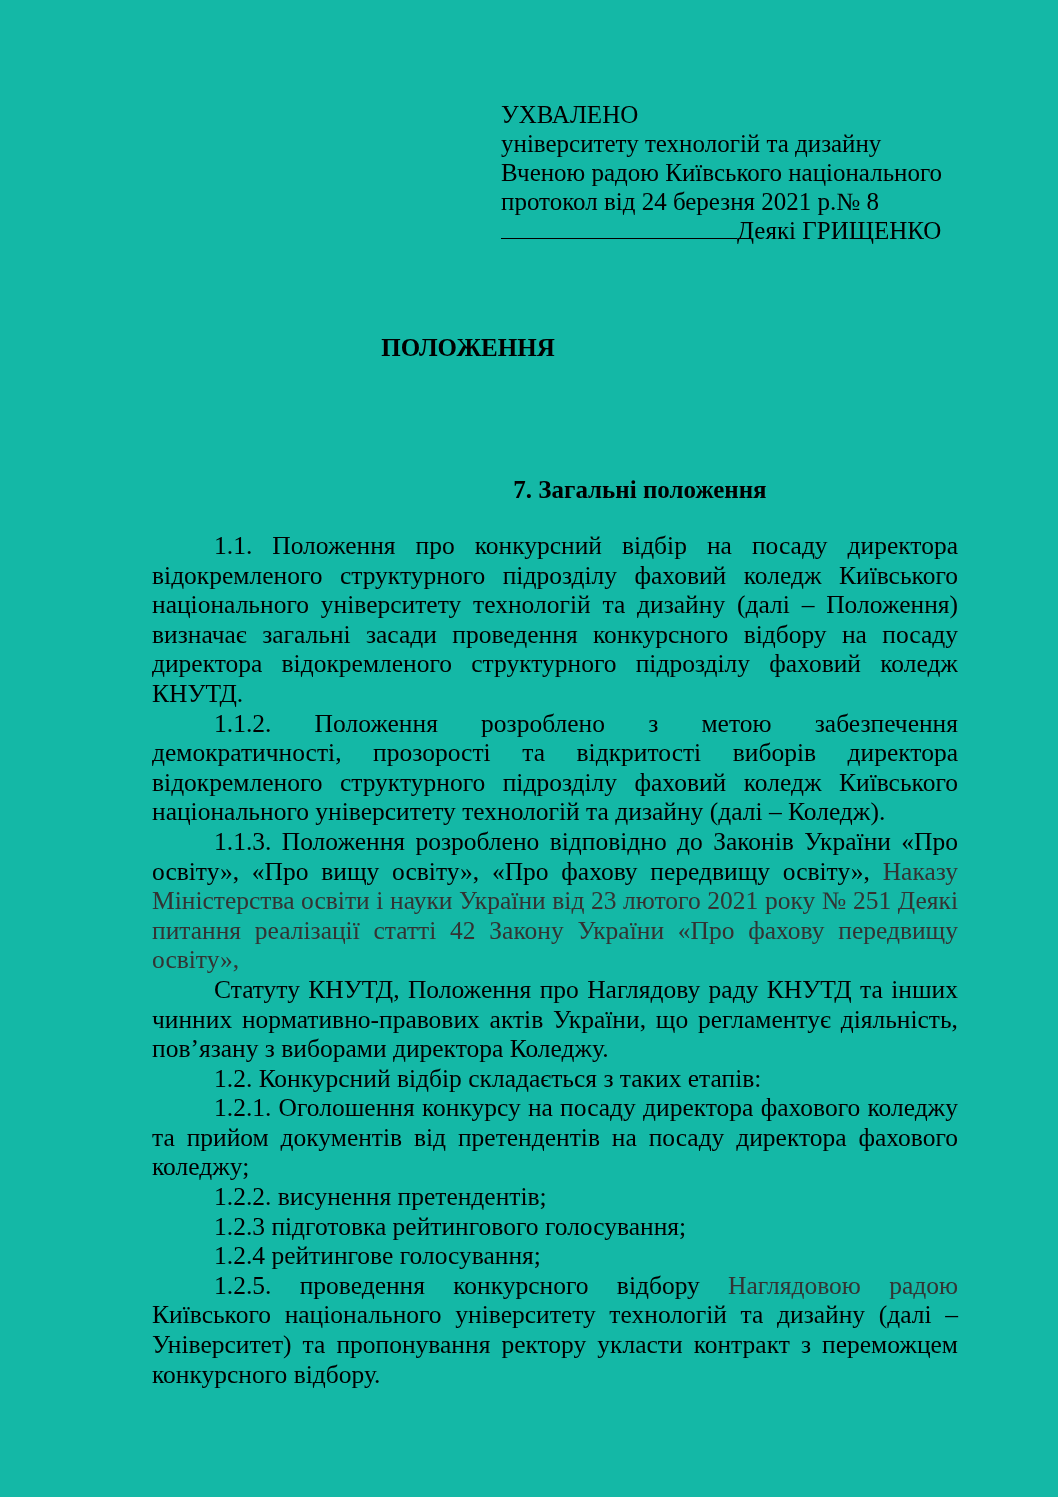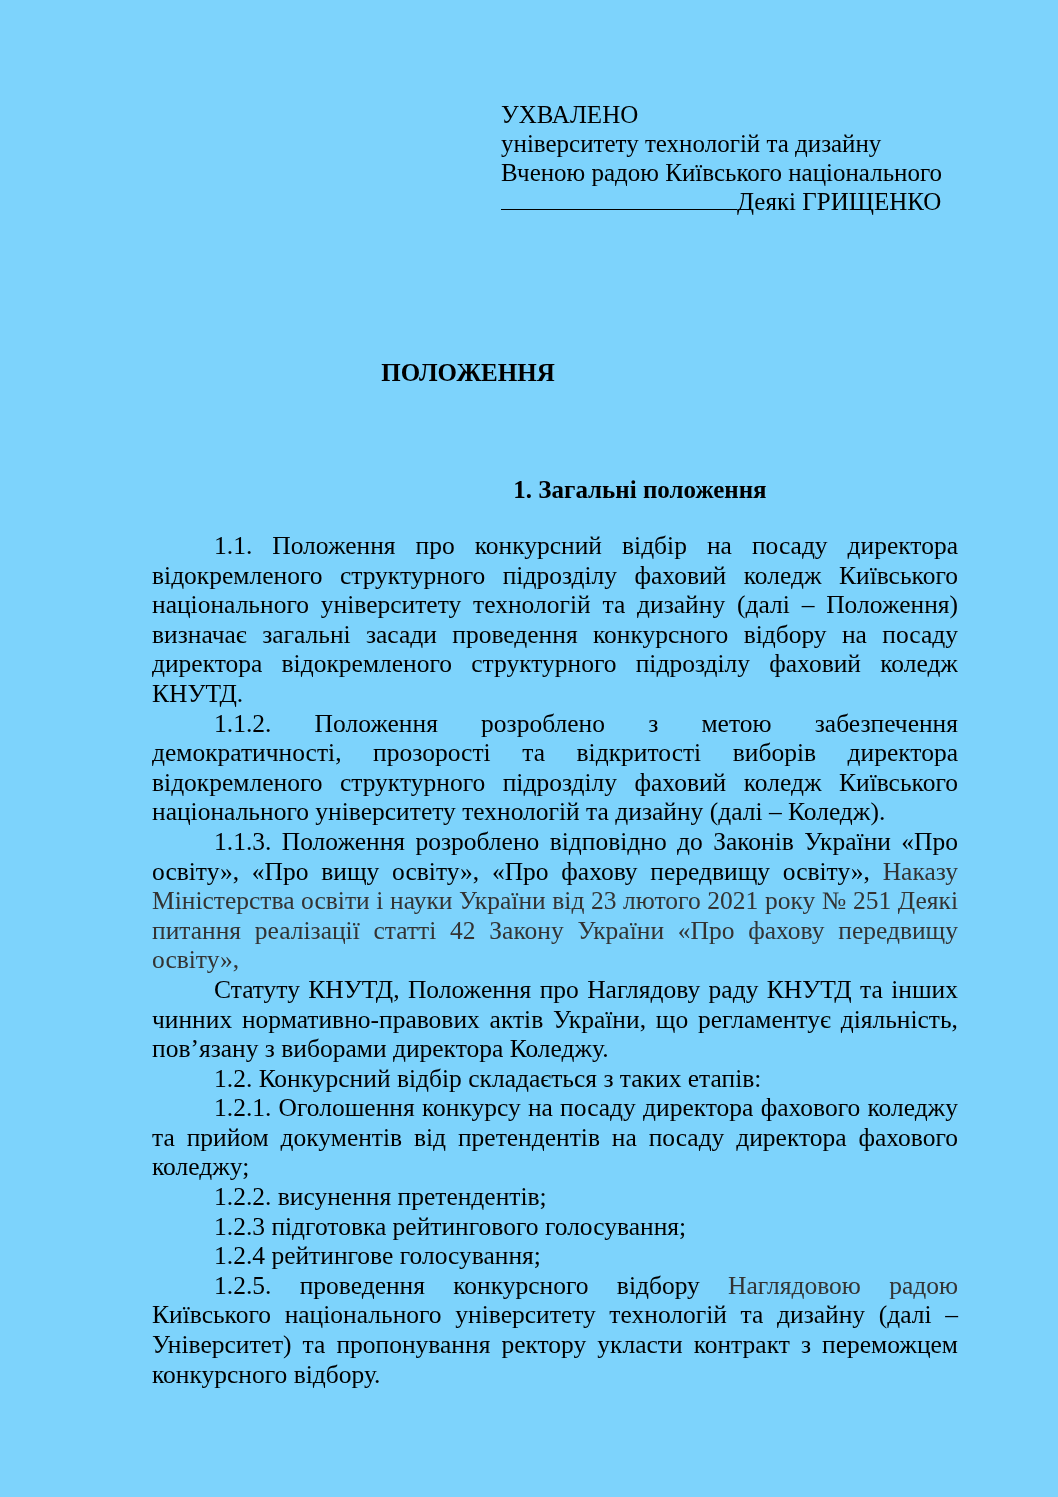--- a/index.html
+++ b/index.html
@@ -1,30 +1,30 @@
 <!DOCTYPE html>
 <html><head>
 <meta charset="utf-8">
 <style>
   html, body { margin: 0; padding: 0; background: #ffffff; }
   body { width: 1058px; height: 1497px; position: relative; overflow: hidden; }
   .page {
     position: absolute; left: 0; top: 0; width: 1058px; height: 1497px;
-    background: #7dd3fc; color: #000;
+    background: #14b8a6; color: #000;
     font-family: "Liberation Serif", "DejaVu Serif", serif;
   }
   .approval {
     position: absolute; left: 501px; top: 100px; width: 460px;
     font-size: 25px; line-height: 29px; color: #000;
   }
   .approval div { white-space: nowrap; }
   .sig-line { display: inline-block; width: 236px; border-bottom: 1.5px solid #000; height: 20px; vertical-align: baseline; }
   .title {
     position: absolute; left: 0; width: 936px; text-align: center; top: 333px;
-    font-size: 25px; font-weight: bold; line-height: 30px; margin-top: 25px;
+    font-size: 25px; font-weight: bold; line-height: 30px;
   }
   .subtitle {
     position: absolute; left: 150px; width: 810px; text-align: center; top: 393px;
     font-size: 25px; font-weight: bold; line-height: 29px;
   }
   .section-heading {
     position: absolute; left: 150px; width: 810px; top: 475px; padding-left: 170px; box-sizing: border-box;
     text-align: center; font-size: 25px; font-weight: bold; line-height: 30px;
   }
   .body {
@@ -36,27 +36,28 @@
 </style>
 </head>
 <body>
 
 <div class="page">
 
   <div class="approval">
     <div>УХВАЛЕНО</div>
     <div>університету технологій та дизайну</div>
     <div>Вченою радою Київського національного</div>
+    <div>протокол від 24 березня 2021 р.№ 8</div>
     <div>
       <span class="sig-line"></span><span>Деякі ГРИЩЕНКО</span>
     </div>
   </div>
 
   <div class="title">ПОЛОЖЕННЯ</div>
-  <div class="section-heading">1. Загальні положення</div>
+  <div class="section-heading">7. Загальні положення</div>
 
   <div class="body">
     <p>1.1. Положення про конкурсний відбір на посаду директора відокремленого структурного підрозділу фаховий коледж Київського національного університету технологій та дизайну (далі – Положення) визначає загальні засади проведення конкурсного відбору на посаду директора відокремленого структурного підрозділу фаховий коледж КНУТД.</p>
     <p>1.1.2. Положення розроблено з метою забезпечення демократичності, прозорості та відкритості виборів директора відокремленого структурного підрозділу фаховий коледж Київського національного університету технологій та дизайну (далі – Коледж).</p>
     <p><span>1.1.3. Положення розроблено відповідно до Законів України «Про освіту», «Про вищу освіту», «Про фахову передвищу освіту»,</span><span class="gray"> Наказу Міністерства освіти і науки України від 23 лютого 2021 року № 251 Деякі питання реалізації статті 42 Закону України «Про фахову передвищу освіту»,</span></p>
     <p>Статуту КНУТД, Положення про Наглядову раду КНУТД та інших чинних нормативно-правових актів України, що регламентує діяльність, пов’язану з виборами директора Коледжу.</p>
     <p>1.2. Конкурсний відбір складається з таких етапів:</p>
     <p>1.2.1. Оголошення конкурсу на посаду директора фахового коледжу та прийом документів від претендентів на посаду директора фахового коледжу;</p>
     <p>1.2.2. висунення претендентів;</p>
     <p>1.2.3 підготовка рейтингового голосування;</p>

